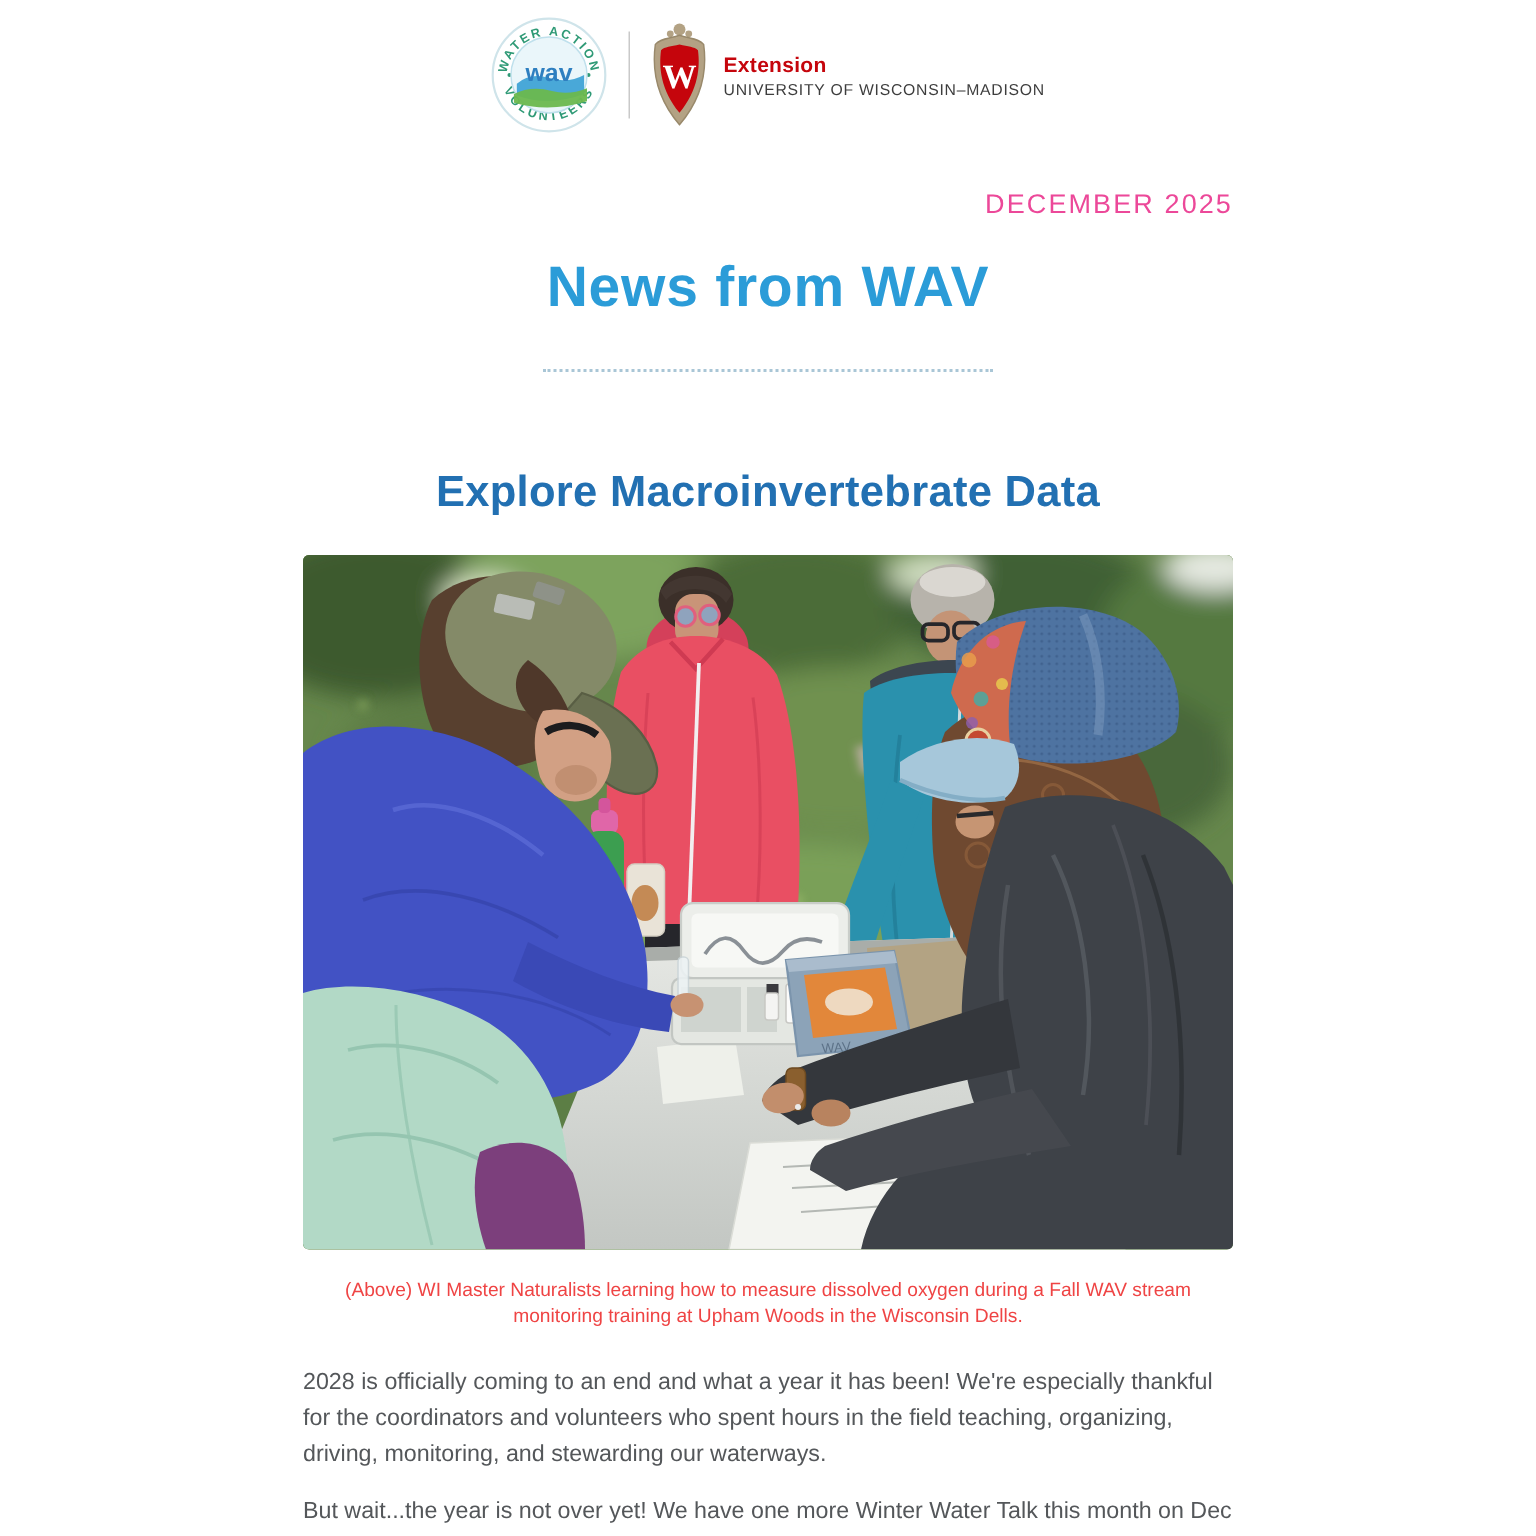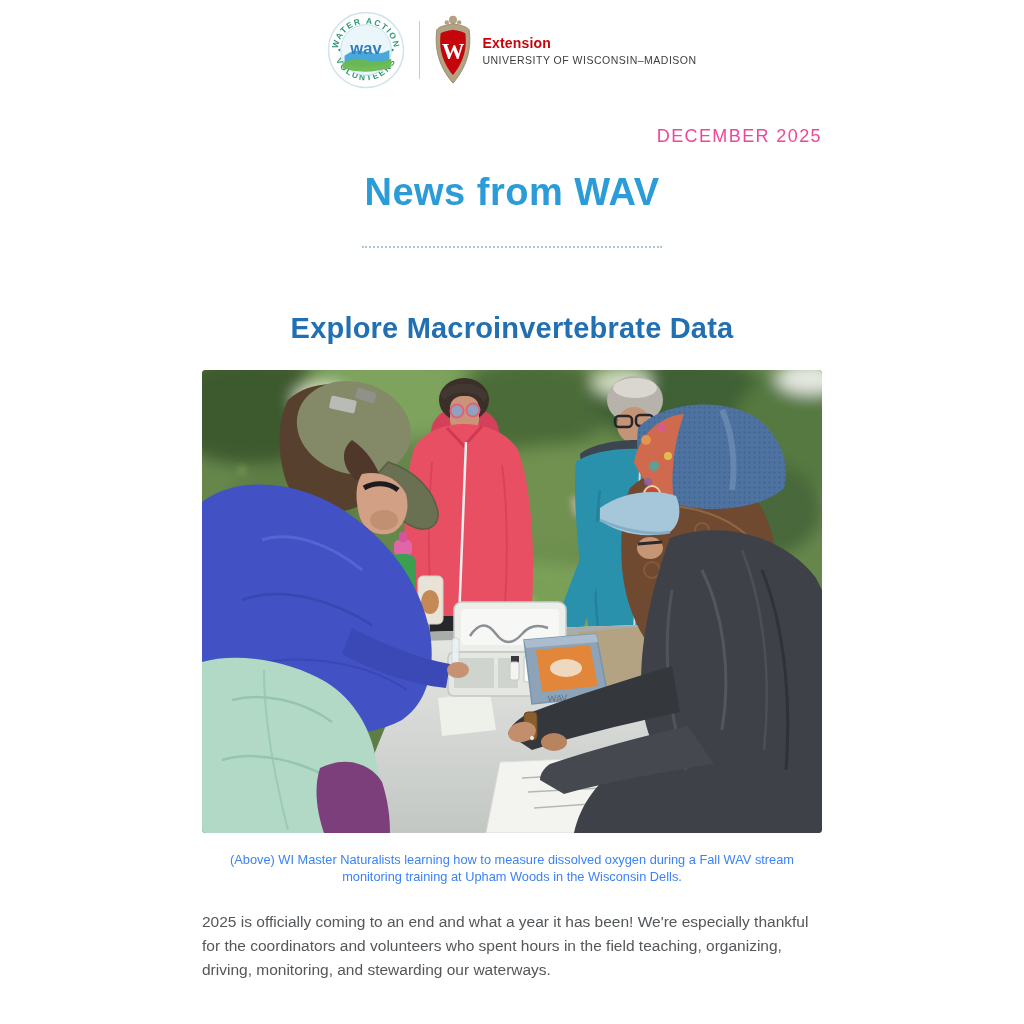--- a/index.html
+++ b/index.html
@@ -42,21 +42,21 @@
 
   
   .photo-frame {
     margin-top:25px; width:620px; height:463px;
     border-radius:4px; overflow:hidden; background:#6d8f52;
   }
   .photo-frame svg { display:block; width:620px; height:463px; }
 
   .caption {
     margin:18px auto 0; max-width:600px; text-align:center;
-    color:#3b82f6; font-size:12.8px; line-height:1.35;
+    color:#ef4444; font-size:12.8px; line-height:1.35;
   }
 
   .body-copy { margin-top:10px; }
   .body-copy p {
     color:#54575a; font-size:15.5px; line-height:1.55; margin-top:14px;
   }
   .body-copy p:first-child { margin-top:24px; }
 </style>
 </head>
 <body>
@@ -301,16 +301,17 @@
         <ellipse cx="320" cy="362" rx="14" ry="10" fill="#c28e6c" transform="rotate(-12 320 362)"></ellipse>
         <ellipse cx="352" cy="372" rx="13" ry="9" fill="#b8835f"></ellipse>
         <circle cx="330" cy="368" r="2" fill="#eaeaea"></circle>
       </g>
     </svg>
   </div>
 
   <div class="caption">(Above) WI Master Naturalists learning how to measure dissolved oxygen during a Fall WAV stream monitoring training at Upham Woods in the Wisconsin Dells.</div>
 
   <div class="body-copy">
-    <p>2025 is officially coming to an end and what a year it has been! We're especially thankful for the coordinators and volunteers who spent hours in the field teaching, organizing, driving, monitoring, and stewarding our waterways.</p>
+    <p>2028 is officially coming to an end and what a year it has been! We're especially thankful for the coordinators and volunteers who spent hours in the field teaching, organizing, driving, monitoring, and stewarding our waterways.</p>
+    <p>But wait...the year is not over yet! We have one more Winter Water Talk this month on Dec</p>
   </div>
 
 </div>
 
 </body></html>

